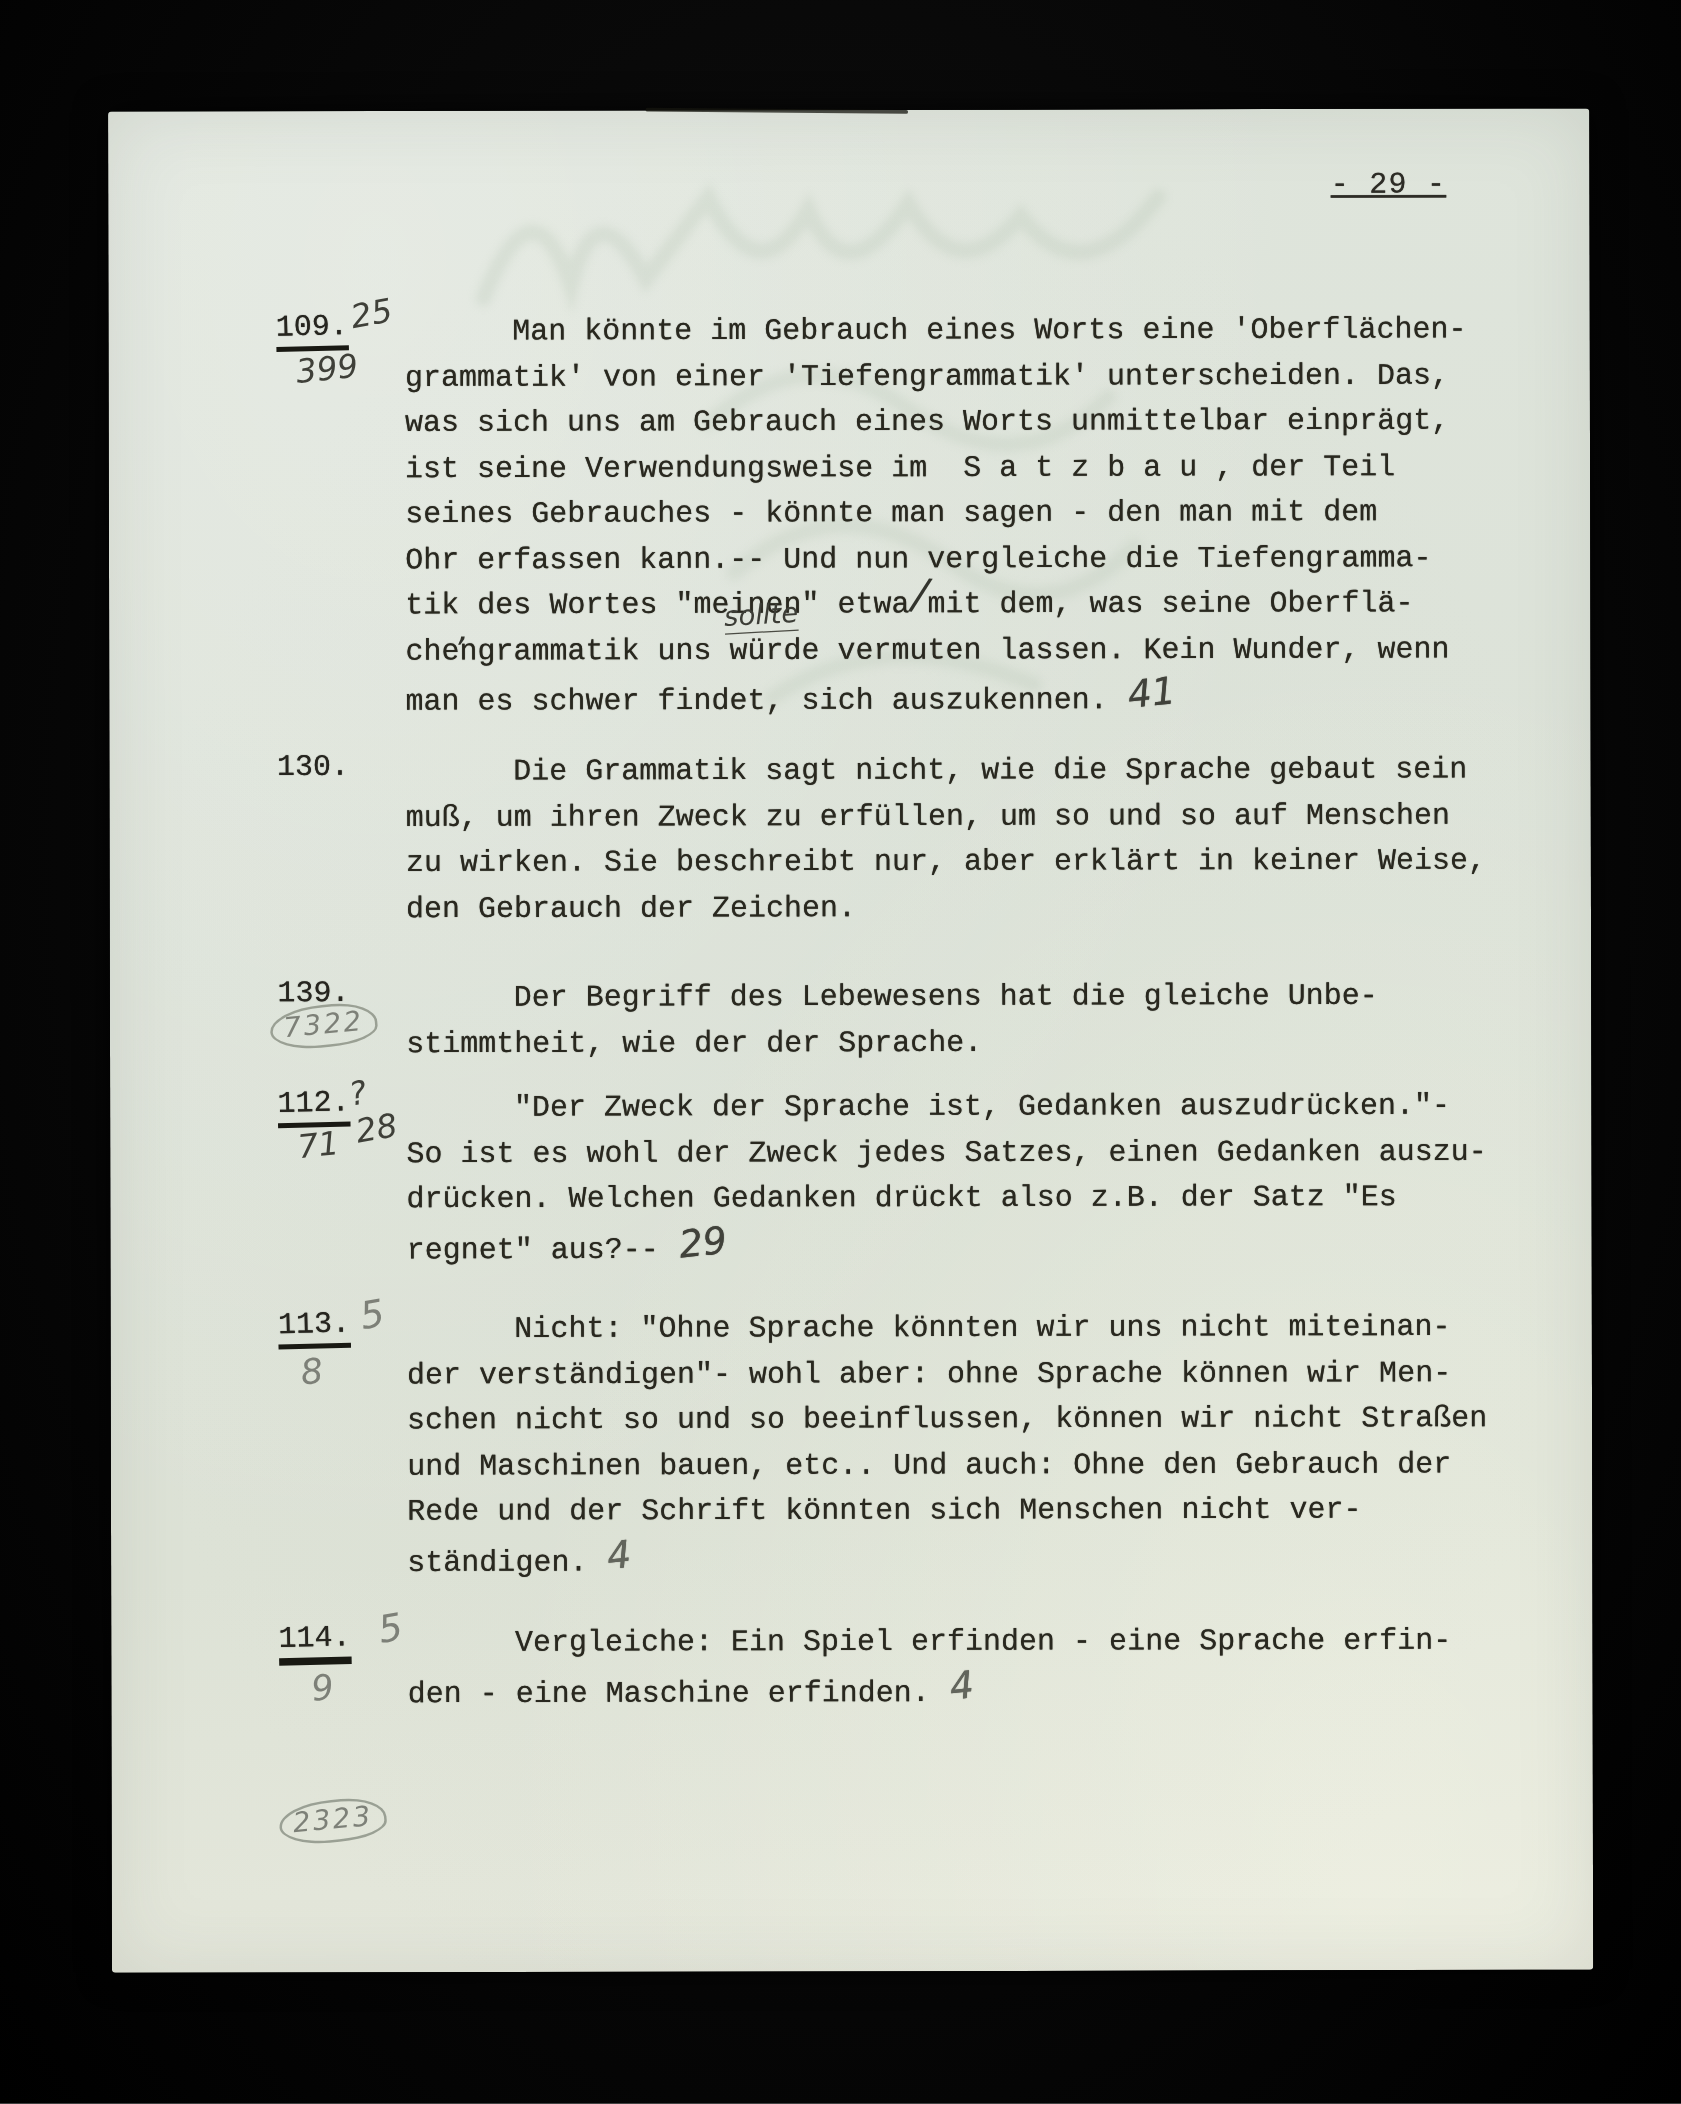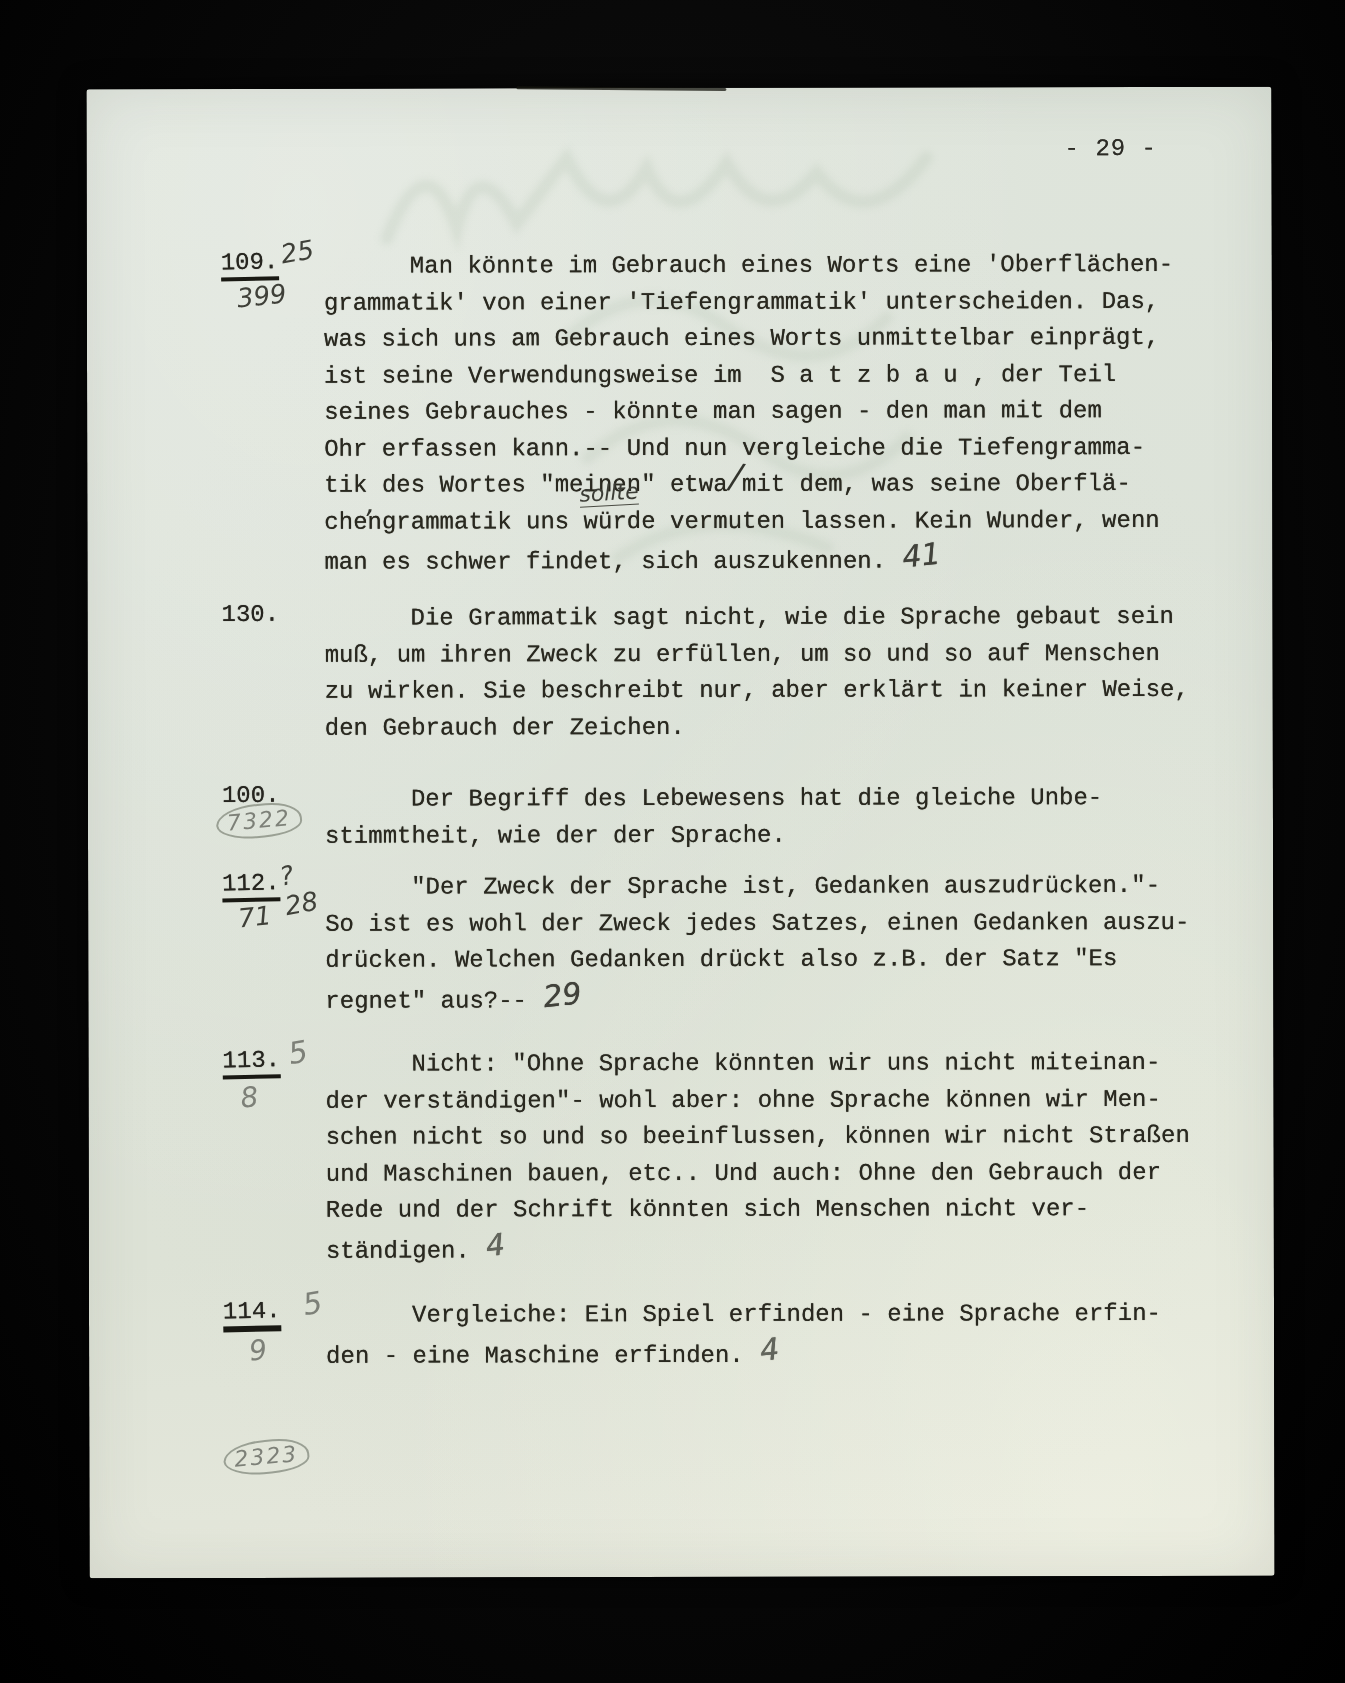--- a/index.html
+++ b/index.html
@@ -19,21 +19,21 @@
     border-radius:3px;
     transform:rotate(-0.12deg);
   }
   .nick{position:absolute;left:430px;top:-1px;width:210px;height:3px;
     background:#15150f;opacity:.75;transform:rotate(0.6deg);border-radius:2px;}
   
   .ghost{position:absolute;opacity:.5;filter:blur(3.5px);pointer-events:none;}
   .ghost path{stroke:#b2c2b0;stroke-width:13;fill:none;stroke-linecap:round;}
   
   .page-num{position:absolute;left:978px;top:48px;font-size:24px;color:#2d2c26;
-    letter-spacing:1px;text-shadow:0 0 0.6px rgba(40,40,34,.8);}
+    letter-spacing:1px;text-shadow:0 0 0.6px rgba(40,40,34,.8);text-decoration:underline;}
   .para{position:absolute;left:134px;width:1010px;}
   .numcol{position:absolute;left:0;top:0;width:103px;}
   .num{display:inline-block;font-size:24px;color:#26251f;text-shadow:0 0 0.7px rgba(35,35,30,.9);}
   .num.u{border-bottom:4px solid #191913;padding-bottom:1px;transform:rotate(-1.2deg);}
   .num.u-heavy{border-bottom-width:6px;}
   .textcol{position:absolute;left:103px;top:0;width:900px;}
   .tline{white-space:pre;height:36.5px;line-height:36.5px;font-size:24px;color:#29281f;
     text-shadow:0 0 0.7px rgba(38,38,30,.85);}
   .tline.first{text-indent:86px;}
   
@@ -102,21 +102,21 @@
     </div>
     <div class="textcol">
           <div class="tline first">Die Grammatik sagt nicht, wie die Sprache gebaut sein</div>
           <div class="tline">muß, um ihren Zweck zu erfüllen, um so und so auf Menschen</div>
           <div class="tline">zu wirken. Sie beschreibt nur, aber erklärt in keiner Weise,</div>
           <div class="tline">den Gebrauch der Zeichen.</div>
         </div>
   </div>
       <div class="para p-111">
     <div class="numcol">
-      <span class="num">100.</span>
+      <span class="num">139.</span>
     <span class="ann hand ann-below pencil circled">7322</span></div>
     <div class="textcol">
           <div class="tline first">Der Begriff des Lebewesens hat die gleiche Unbe-</div>
           <div class="tline">stimmtheit, wie der der Sprache.</div>
         </div>
   </div>
       <div class="para p-112">
     <div class="numcol">
       <span class="num u">112.</span>
     <span class="ann hand ann-right ink">?28</span><span class="ann hand ann-below ink">71</span></div>

